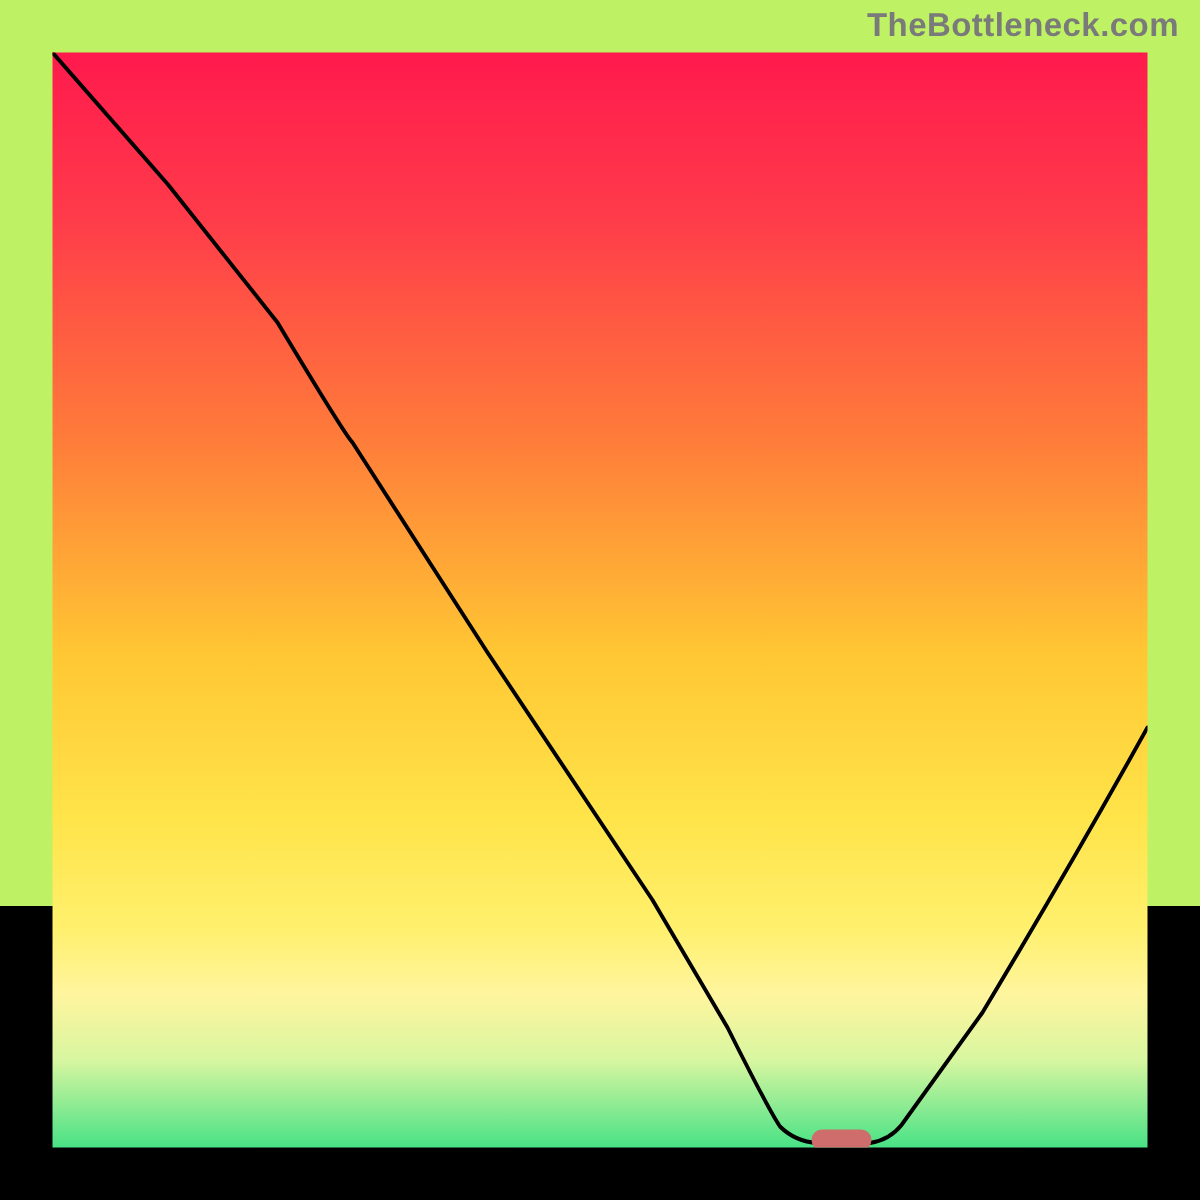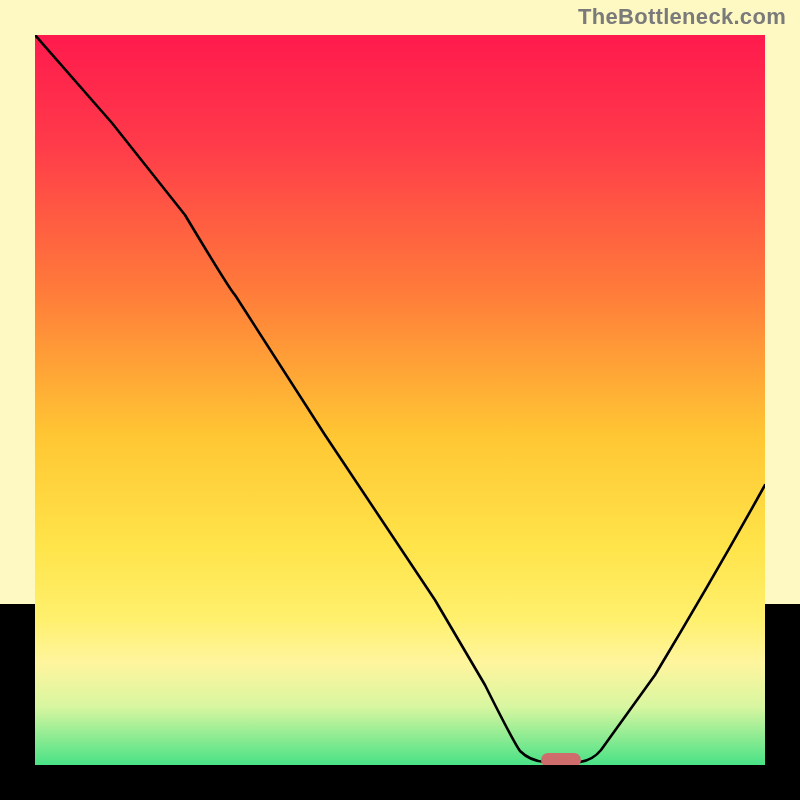--- a/index.html
+++ b/index.html
@@ -10,21 +10,21 @@
     background: #000;
     overflow: hidden;
     font-family: Arial, Helvetica, sans-serif;
   }
   .frame {
     position: absolute;
     top: 0;
     left: 0;
     width: 800px;
     height: 604px;
-    background: #fef9c3;
+    background: #bef264;
   }
   .plot {
     position: absolute;
     top: 35px;
     left: 35px;
     width: 730px;
     height: 730px;
     background: linear-gradient(to bottom,
       #ff1a4d 0%,
       #ff3b4a 15%,

